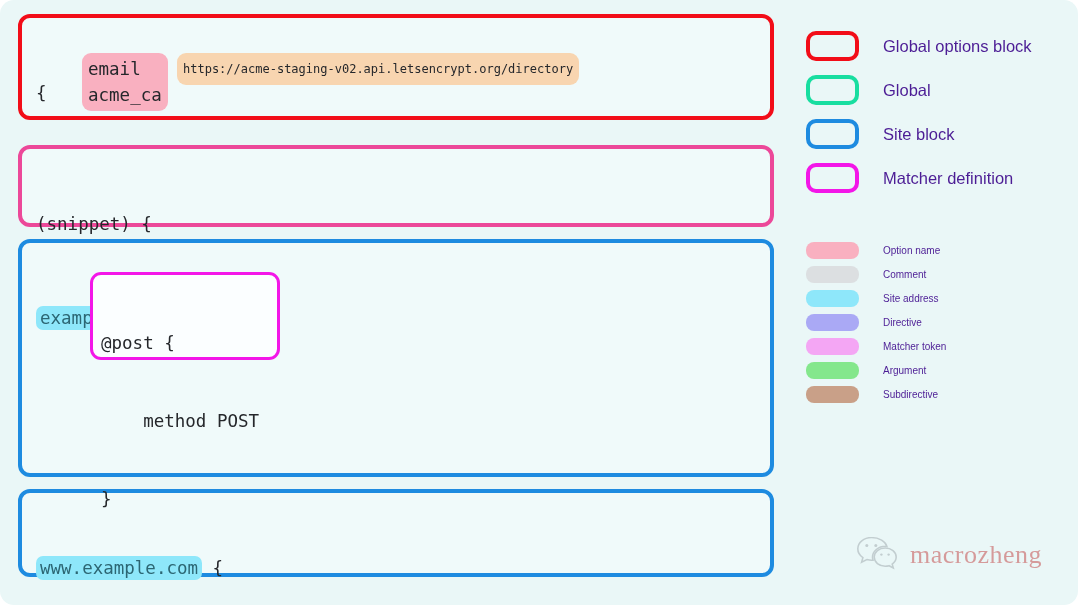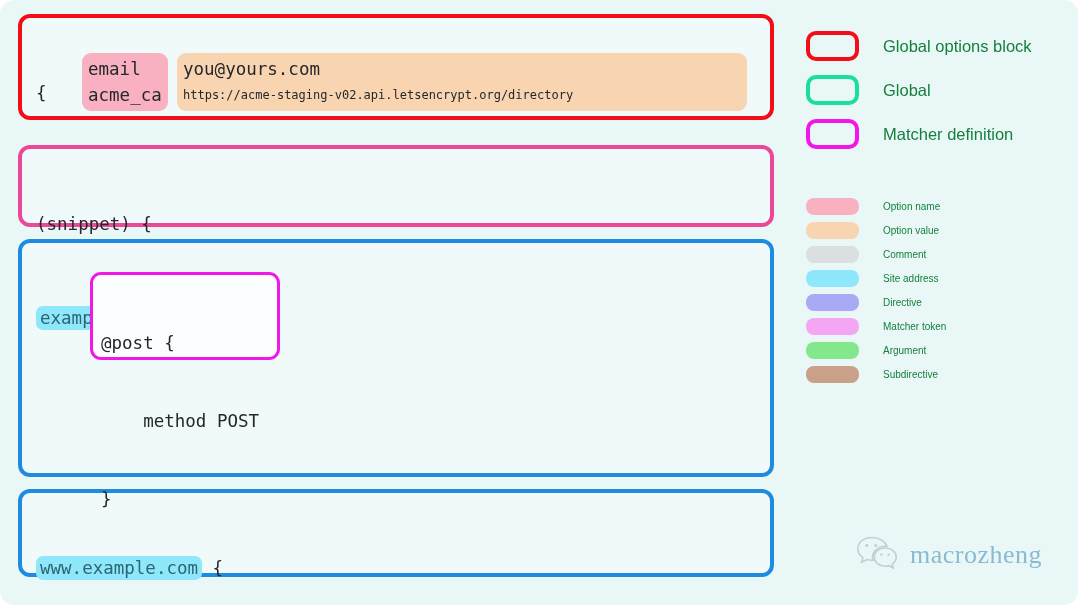--- a/index.html
+++ b/index.html
@@ -103,21 +103,21 @@
     background: transparent;
     flex: none;
   }
   .outline-swatch.red     { border: 4px solid #f20d18; }
   .outline-swatch.green   { border: 4px solid #18dea0; }
   .outline-swatch.blue    { border: 4px solid #1e8be0; }
   .outline-swatch.magenta { border: 4px solid #f316e8; }
   .legend-label {
     margin-left: 24px;
     font-size: 16.5px;
-    color: #15803d;
+    color: #4c1d95;
     font-family: "Liberation Sans", sans-serif;
     white-space: nowrap;
   }
 
   #legend-fills { margin-top: 38px; }
   .legend-fill-row {
     display: flex;
     align-items: center;
     height: 24px;
   }
@@ -137,21 +137,21 @@
     position: absolute;
     left: 856px;
     top: 535px;
     display: flex;
     align-items: center;
     opacity: 0.42;
   }
   #watermark .wm-text {
     margin-left: 12px;
     font-size: 26px;
-    color: #0369a1;
+    color: #b91c1c;
     font-family: "Liberation Serif", serif;
     letter-spacing: 0.5px;
   }
 </style>
 </head>
 <body>
 
 <div id="canvas">
 
   <div id="code-column">
@@ -166,21 +166,20 @@
 
       <div class="opt-stack" style="left:60px; top:35px;">
         <span class="pill2 tok-optname">
           <span class="row code" style="font-size:17.5px;">email  </span>
           <span class="row code" style="font-size:17.5px;">acme_ca</span>
         </span>
       </div>
 
       <div class="opt-stack" style="left:155px; top:35px;">
         <span class="pill2 tok-optval">
-          <span class="row code" style="font-size:17.5px;">you@yours.com                                        </span>
           <span class="row code" style="font-size:12px;">https://acme-staging-v02.api.letsencrypt.org/directory</span>
         </span>
       </div>
     </div>
 
     <div class="block snippet" style="height:82px;">
       <div class="code">
         <span class="ln"><span>(snippet) {</span></span>
         <span class="ln">    <span class="tok tok-comment"># this is a reusable snippet</span></span>
         <span class="ln"><span>}</span></span>
@@ -226,33 +225,33 @@
     <div id="legend-outlines">
       <div class="legend-outline-row">
         <span class="outline-swatch red"></span>
         <span class="legend-label">Global options block</span>
       </div>
       <div class="legend-outline-row">
         <span class="outline-swatch green"></span>
         <span class="legend-label">Global</span>
       </div>
       <div class="legend-outline-row">
+        <span class="outline-swatch blue"></span>
+        <span class="legend-label">Site block</span>
+      </div>
+      <div class="legend-outline-row">
         <span class="outline-swatch magenta"></span>
         <span class="legend-label">Matcher definition</span>
       </div>
     </div>
 
     <div id="legend-fills">
       <div class="legend-fill-row">
         <span class="fill-swatch" style="background:#f9b0c0;"></span>
         <span class="legend-label">Option name</span>
-      </div>
-      <div class="legend-fill-row">
-        <span class="fill-swatch" style="background:#f8d5b0;"></span>
-        <span class="legend-label">Option value</span>
       </div>
       <div class="legend-fill-row">
         <span class="fill-swatch" style="background:#dcdfe1;"></span>
         <span class="legend-label">Comment</span>
       </div>
       <div class="legend-fill-row">
         <span class="fill-swatch" style="background:#8ee7fa;"></span>
         <span class="legend-label">Site address</span>
       </div>
       <div class="legend-fill-row">

